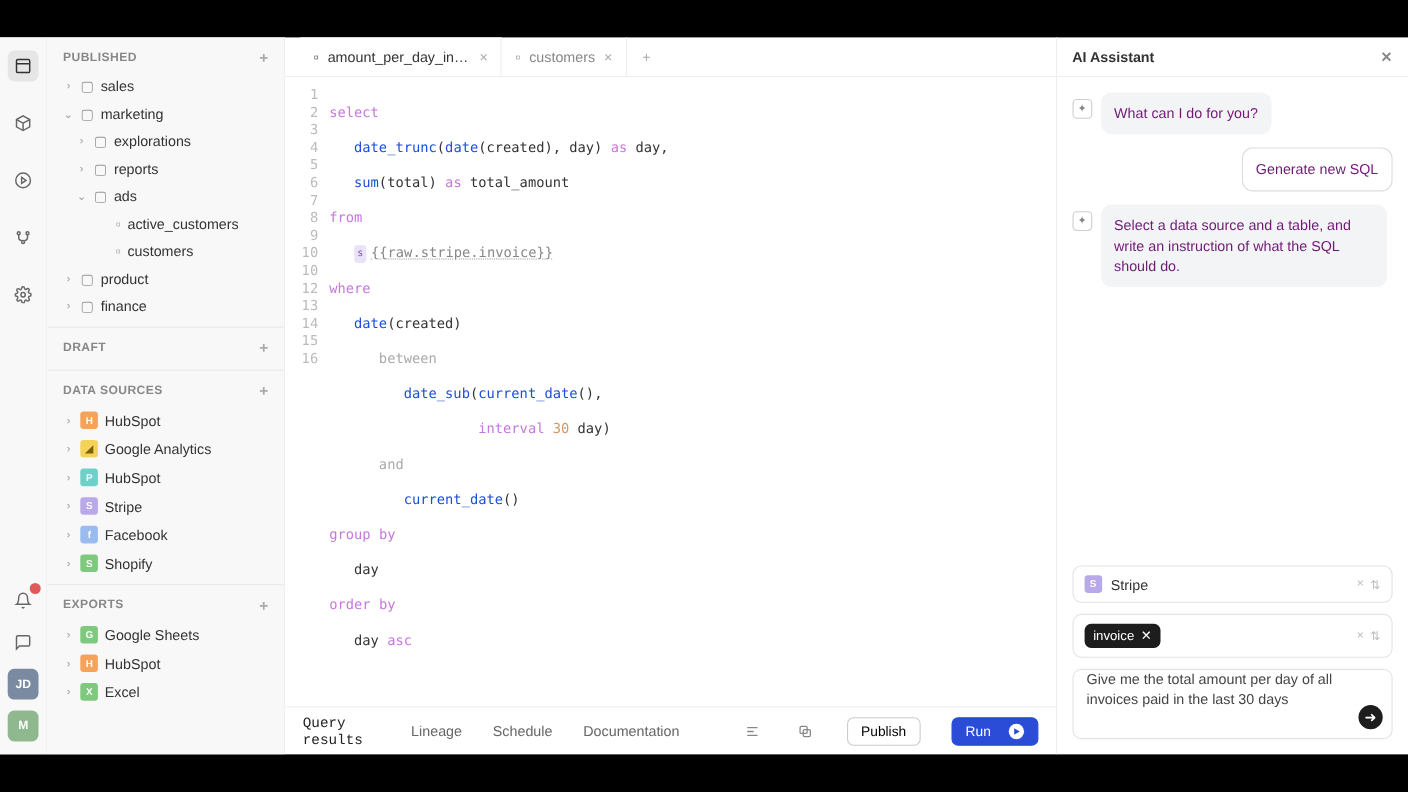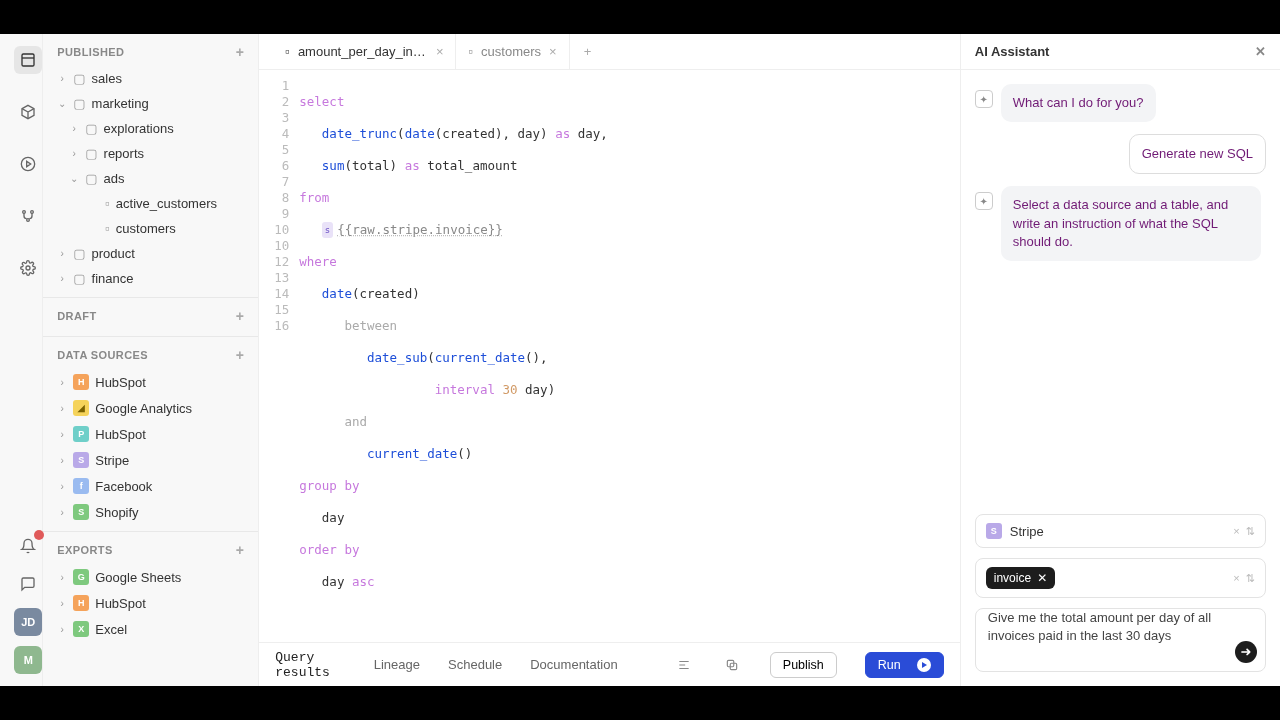--- a/index.html
+++ b/index.html
@@ -1,21 +1,21 @@
 <!DOCTYPE html>
 <html><head>
 <meta charset="utf-8">
 <style>
 * { box-sizing: border-box; margin: 0; padding: 0; }
 body { font-family: -apple-system, BlinkMacSystemFont, 'Segoe UI', sans-serif; font-size: 13px; color: #333; background: #000; }
 .app { display: flex; flex-direction: column; height: 720px; width: 1280px; }
 .topbar { height: 34px; background: #000; }
 .botbar { height: 34px; background: #000; }
 .main { flex: 1; background: #fff; display: flex; }
-.rail { width: 46px; background: #f8f8f8; border-right: 1px solid #eee; display: flex; flex-direction: column; align-items: flex-end; padding-top: 12px; gap: 24px; }
+.rail { width: 46px; background: #f8f8f8; border-right: 1px solid #eee; display: flex; flex-direction: column; align-items: center; padding-top: 12px; gap: 24px; }
 .rail-icon { width: 28px; height: 28px; display:flex; align-items:center; justify-content:center; border-radius: 6px; cursor:pointer; color:#666; }
 .rail-icon.active { background:#e6e6e6; color:#333; }
 .rail-bottom { margin-top:auto; display:flex; flex-direction:column; align-items:center; gap:10px; padding-bottom:12px; }
 .avatar { width:28px; height:28px; border-radius:6px; display:flex; align-items:center; justify-content:center; font-size:11px; font-weight:600; color:#fff; }
 .avatar.jd { background:#7a8aa0; }
 .avatar.m { background:#8fb88f; }
 .badge-dot { position:relative; }
 .badge-dot::after { content:""; position:absolute; top:-2px; right:-2px; width:10px; height:10px; background:#e05a5a; border-radius:50%; font-size:8px; }
 
 .sidebar { width: 230px; background:#f8f8f8; border-right:1px solid #eee; overflow-y:auto; padding-bottom:26px;}

